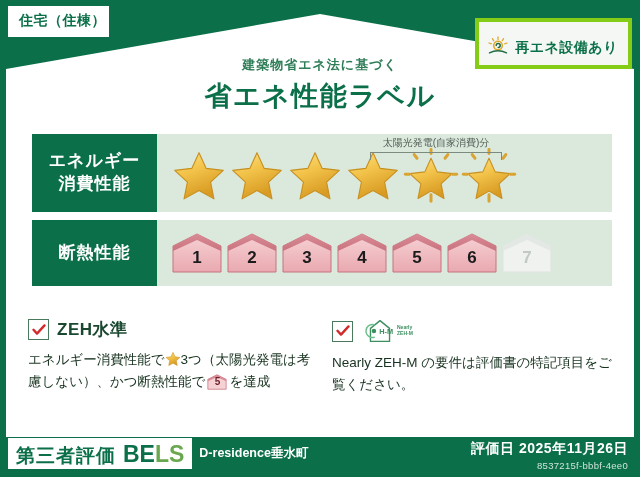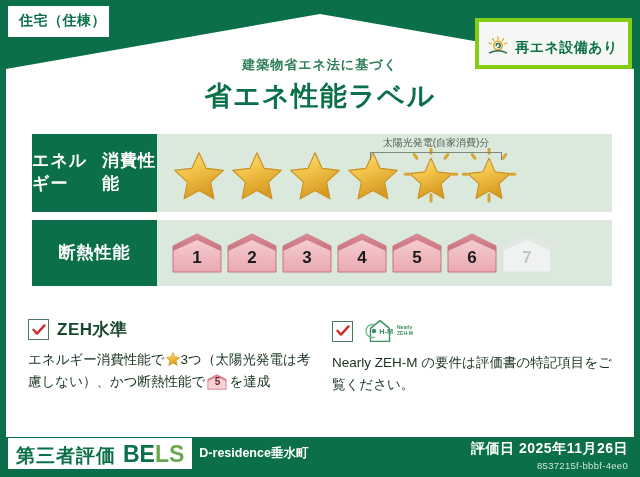--- a/index.html
+++ b/index.html
@@ -72,21 +72,21 @@
   .rating-row{
     display:flex;align-items:stretch;
     background:#dbe8dc;
     margin-bottom:8px;
     height:78px;
   }
   .rating-row.insulation{height:66px;margin-bottom:16px;}
   .row-label{
     width:125px;min-width:125px;
     background:#0b7049;color:#ffffff;
-    display:flex;flex-direction:row;align-items:center;justify-content:center;
+    display:flex;flex-direction:column;align-items:center;justify-content:center;
     font-size:17px;font-weight:bold;line-height:1.35;letter-spacing:1px;
   }
   .rating-row.insulation .row-label{font-size:17px;}
   .row-value{
     flex:1;position:relative;
     display:flex;align-items:center;
   }
 
   
   #stars-wrap{

